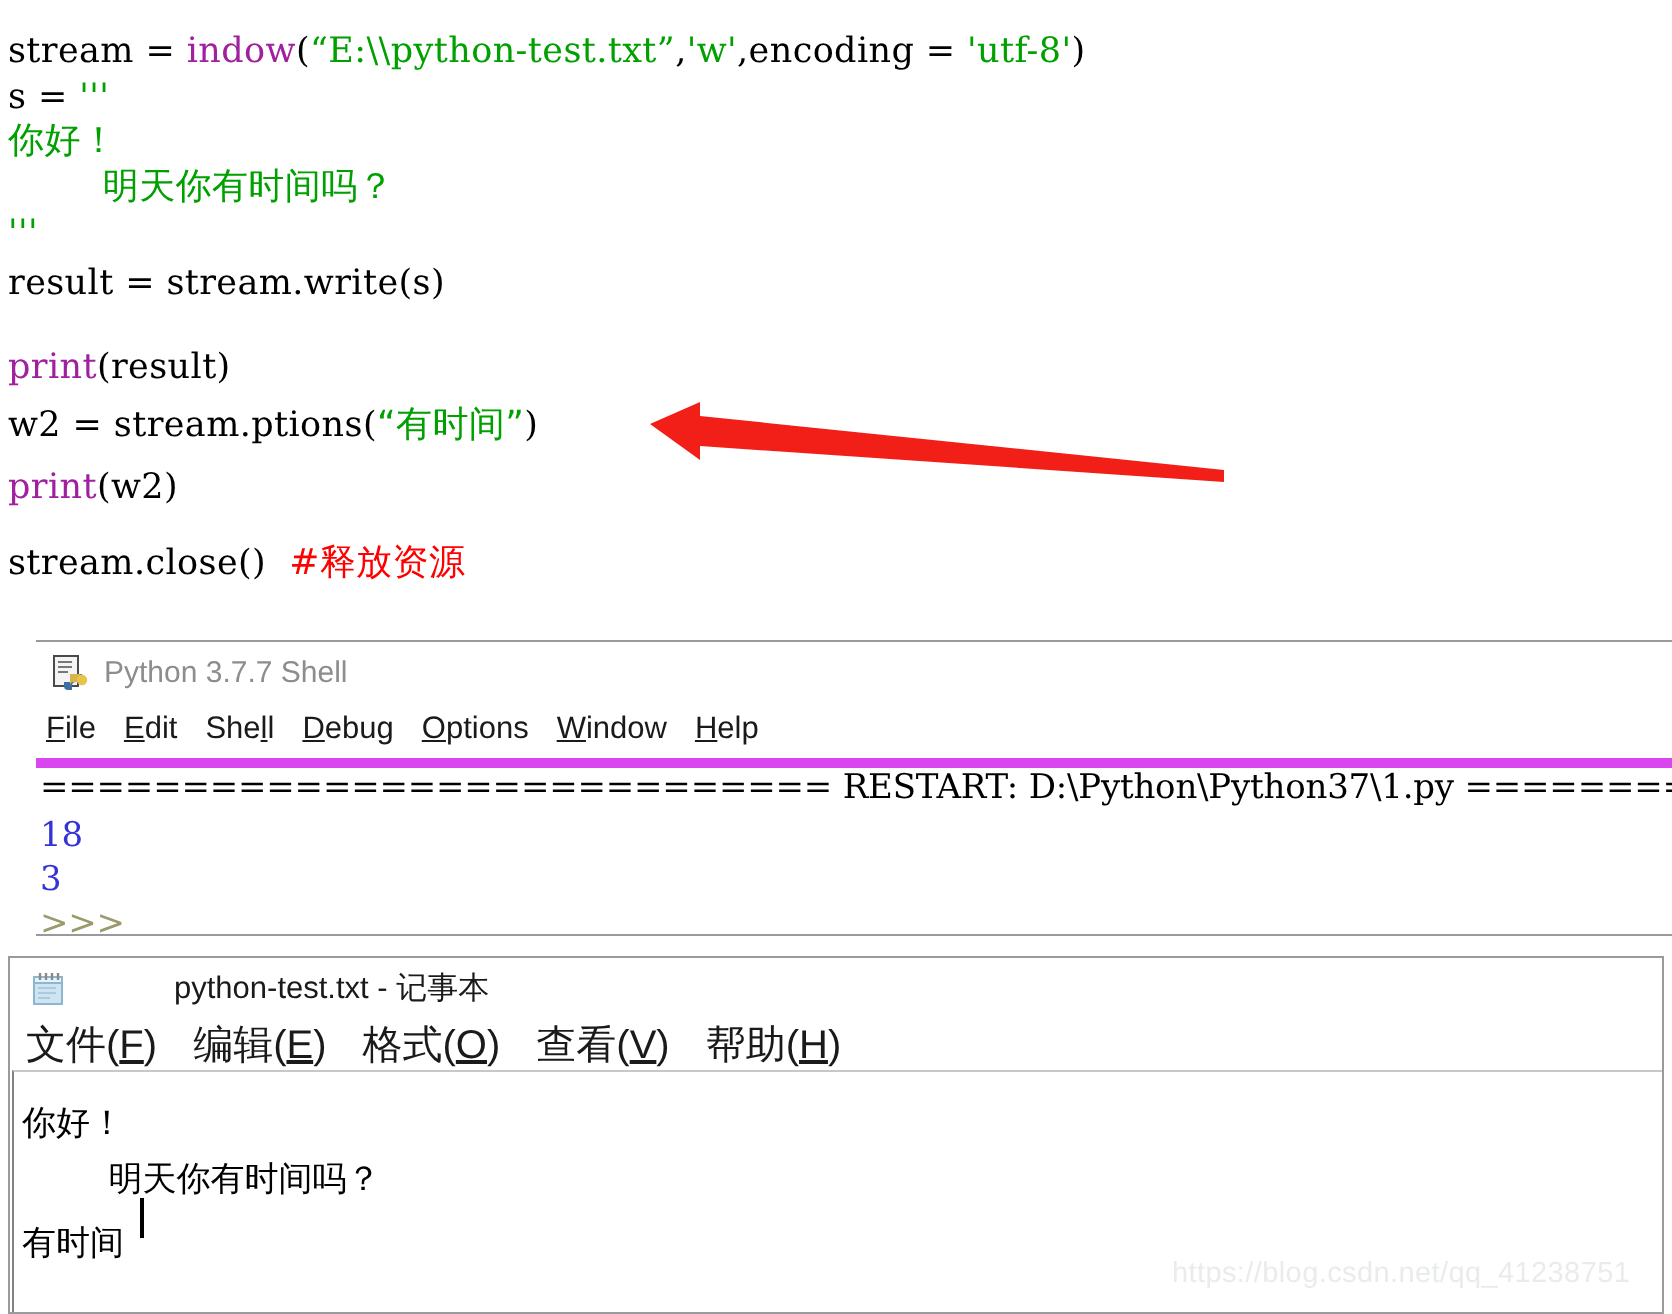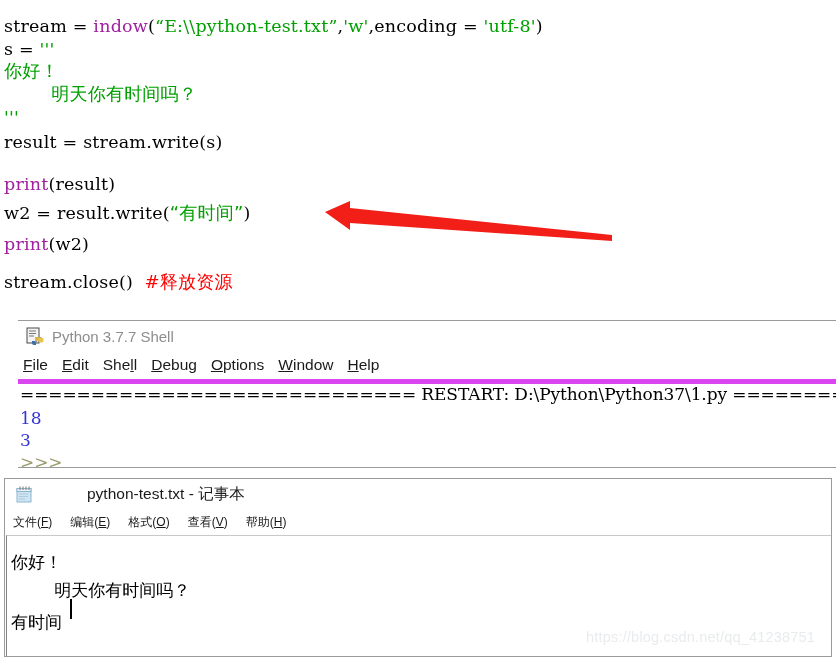--- a/index.html
+++ b/index.html
@@ -149,21 +149,21 @@
   }
   #notepad-menubar {
     height: 26px;
     display: flex;
     align-items: center;
     padding-left: 8px;
     gap: 18px;
   }
   .np-menu-item {
     font-family: "Liberation Sans", sans-serif;
-    font-size: 12px;
+    font-size: 20px;
     color: #1a1a1a;
     white-space: nowrap;
     cursor: default;
   }
   .np-menu-item .mn { text-decoration: underline; }
   #notepad-textarea {
     position: relative;
     height: 120px;
     background: #ffffff;
     border-top: 1px solid #c8c8c8;
@@ -206,21 +206,21 @@
 <body>
 
 <div id="code-editor">
     <div class="code-line" style="top: 18px;"><span class="tok-name">stream = </span><span class="tok-call">indow</span><span class="tok-name">(</span><span class="tok-str">“E:\\python-test.txt”</span><span class="tok-name">,</span><span class="tok-str">'w'</span><span class="tok-name">,encoding = </span><span class="tok-str">'utf-8'</span><span class="tok-name">)</span></div>
     <div class="code-line" style="top: 41px;"><span class="tok-name">s = </span><span class="tok-str">'''</span></div>
     <div class="code-line" style="top: 62px;"><span class="tok-str cn">你好！</span></div>
     <div class="code-line" style="top: 85px;"><span class="tok-str cn">        明天你有时间吗？</span></div>
     <div class="code-line" style="top: 109px;"><span class="tok-str">'''</span></div>
     <div class="code-line" style="top: 134px;"><span class="tok-name">result = stream.write(s)</span></div>
     <div class="code-line" style="top: 176px;"><span class="tok-call">print</span><span class="tok-name">(result)</span></div>
-    <div class="code-line" style="top: 204px;"><span class="tok-name">w2 = result.write(</span><span class="tok-str cn">“有时间”</span><span class="tok-name">)</span></div>
+    <div class="code-line" style="top: 204px;"><span class="tok-name">w2 = stream.ptions(</span><span class="tok-str cn">“有时间”</span><span class="tok-name">)</span></div>
     <div class="code-line" style="top: 236px;"><span class="tok-call">print</span><span class="tok-name">(w2)</span></div>
     <div class="code-line" style="top: 273px;"><span class="tok-name">stream.close()  </span><span class="tok-comment cn">#释放资源</span></div>
   </div>
 
 <svg id="annotation-arrow" viewBox="0 0 300 55" xmlns="http://www.w3.org/2000/svg">
   <polygon points="5,17 30,6 30,13 292,40 292,46 30,28 30,35" fill="#f21f18"></polygon>
 </svg>
 
 <div id="idle-shell-window">
 

